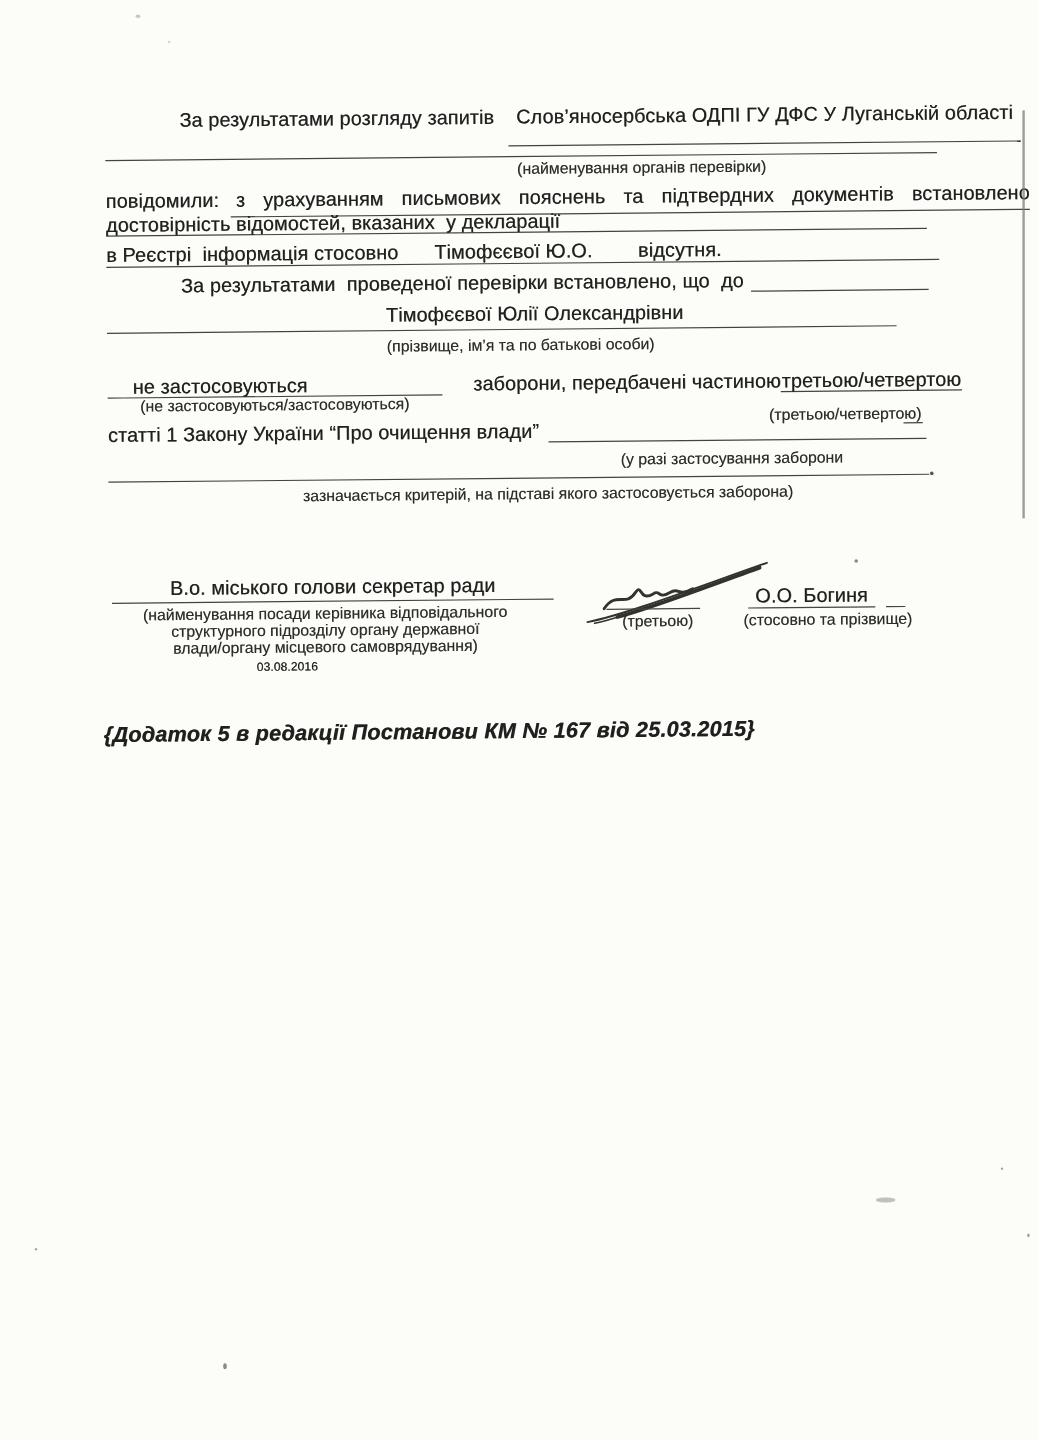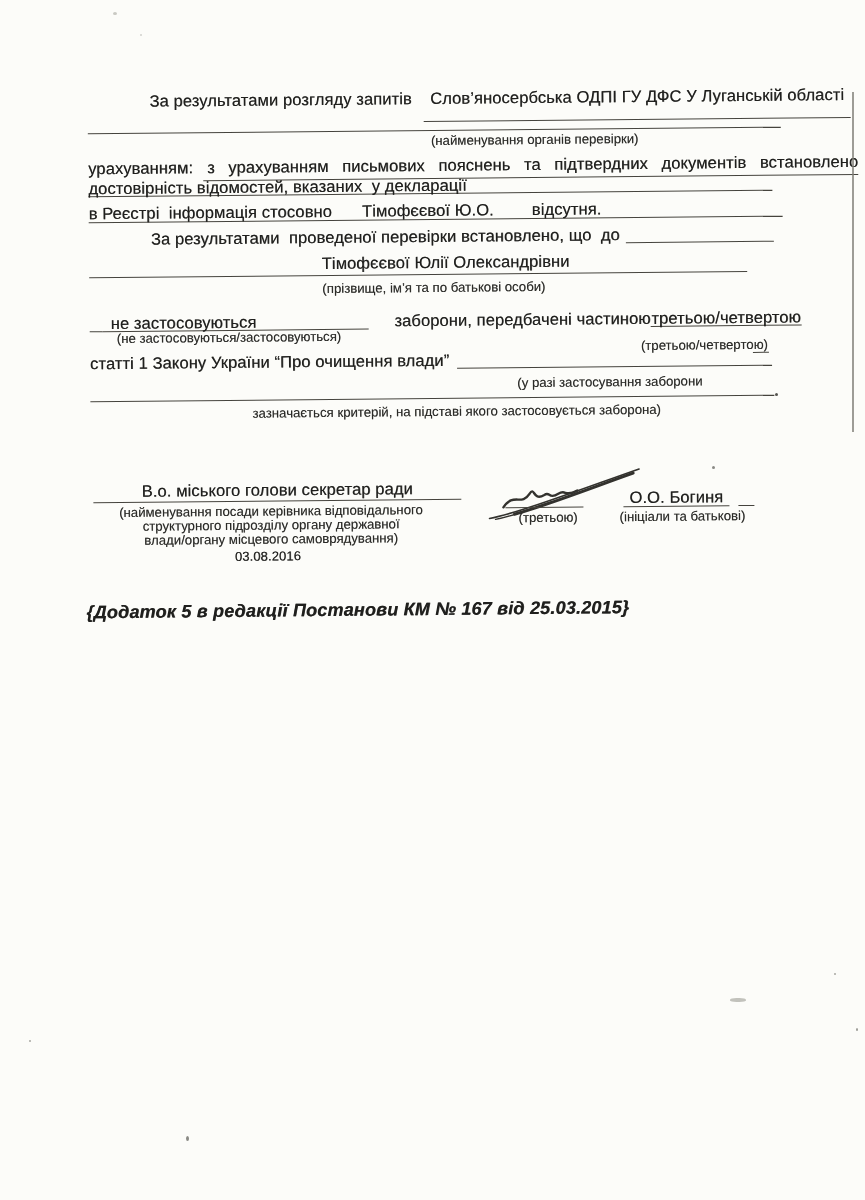--- a/index.html
+++ b/index.html
@@ -33,21 +33,21 @@
     <div class="row flex" style="top:86px;left:90px;width:763px;height:36px;">
       <span style="width:62px;"></span>
       <span class="pre pt">За результатами розгляду запитів</span>
       <span class="fill u pt" style="margin-left:12px;text-align:center;">Слов’яносербська ОДПІ ГУ ДФС У Луганській області</span>
     </div>
 
     <div class="rule" style="top:130px;left:90px;width:693px;"></div>
     <div class="cap" style="top:134px;left:433px;">(найменування органів перевірки)</div>
 
     <div class="row flex" style="top:153px;left:90px;width:770px;height:26px;">
-      <span class="pre pt">урахуванням:</span>
+      <span class="pre pt">повідомили:</span>
       <span class="fill u pt" style="margin-left:10px;padding-left:4px;text-align:justify;text-align-last:justify;">з урахуванням письмових пояснень та підтвердних документів встановлено</span>
     </div>
     <div class="row u pre" style="top:176px;left:90px;width:684px;height:17px;line-height:18px;">достовірність відомостей, вказаних  у декларації</div>
 
     <div class="row flex u" style="top:199px;left:90px;width:694px;height:20px;">
       <span class="pre" style="padding-top:1px;">в Реєстрі  інформація стосовно</span>
       <span class="pre" style="margin-left:30px;padding-top:1px;">Тімофєєвої Ю.О.</span>
       <span class="pre" style="margin-left:38px;padding-top:1px;text-align:center;">відсутня.</span>
     </div>
 
@@ -78,36 +78,36 @@
     <div class="cap" style="top:377px;left:517px;">(у разі застосування заборони</div>
     <div class="rule" style="top:398px;left:90px;width:684px;"></div>
     <div class="cap" style="top:405px;left:252px;">зазначається критерій, на підставі якого застосовується заборона)</div>
 
     <div class="row u" style="top:477px;left:92px;width:368px;height:21px;text-align:center;padding-top:1px;">В.о. міського голови секретар ради</div>
     <div class="cap" style="top:503px;left:92px;width:355px;text-align:center;line-height:14px;">
       <div>(найменування посади керівника відповідального</div>
       <div>структурного підрозділу органу державної</div>
       <div>влади/органу місцевого самоврядування)</div>
     </div>
-    <div class="row" style="top:544px;left:233px;font-size:13px;">03.08.2016</div>
+    <div class="row" style="top:544px;left:212px;font-size:10px;">03.08.2016</div>
 
     <svg id="sig-svg" style="left:486px;top:462px;" width="158" height="60" viewBox="0 0 158 60">
       <g fill="none" stroke="#33322e" stroke-linecap="round">
         <path d="M2,57 C34,51 96,28 152,9" stroke-width="1.6"></path>
         <path d="M16,46 C26,31 34,45 42,33 C48,24 45,41 57,34 C63,30 61,39 71,33 C79,28 77,37 90,30" stroke-width="2.4"></path>
         <path d="M27,53 C58,45 108,26 146,13" stroke-width="3"></path>
         <path d="M8,58 C26,55 44,47 64,41" stroke-width="1.4"></path>
       </g>
     </svg>
     <div class="rule" style="top:508px;left:504px;width:78px;"></div>
     <div class="cap" style="top:512px;left:517px;">(третьою)</div>
 
     <div class="row u" style="top:489px;left:622px;width:106px;height:19px;text-align:center;">О.О. Богиня</div>
     <div class="rule" style="top:508px;left:737px;width:16px;"></div>
-    <div class="cap" style="top:512px;left:618px;">(ініціали та батькові)</div>
+    <div class="cap" style="top:512px;left:618px;">(стосовно та прізвище)</div>
 
     <div id="footer-note" style="top:599px;left:84px;">{Додаток 5 в редакції Постанови КМ № 167 від 25.03.2015}</div>
 
   </div>
 
   <div style="position:absolute;left:852px;top:92px;width:2px;height:340px;background:#7d7c74;opacity:.75;"></div>
   <div class="speck" style="left:712px;top:466px;width:3px;height:3px;background:#8a8a85;"></div>
   <div class="speck" style="left:775px;top:393px;width:3px;height:3px;background:#55544f;"></div>
   <div class="speck" style="left:730px;top:998px;width:16px;height:4px;background:#c2c2bc;border-radius:40%;"></div>
   <div class="speck" style="left:834px;top:973px;width:2px;height:2px;background:#a8a8a2;"></div>

